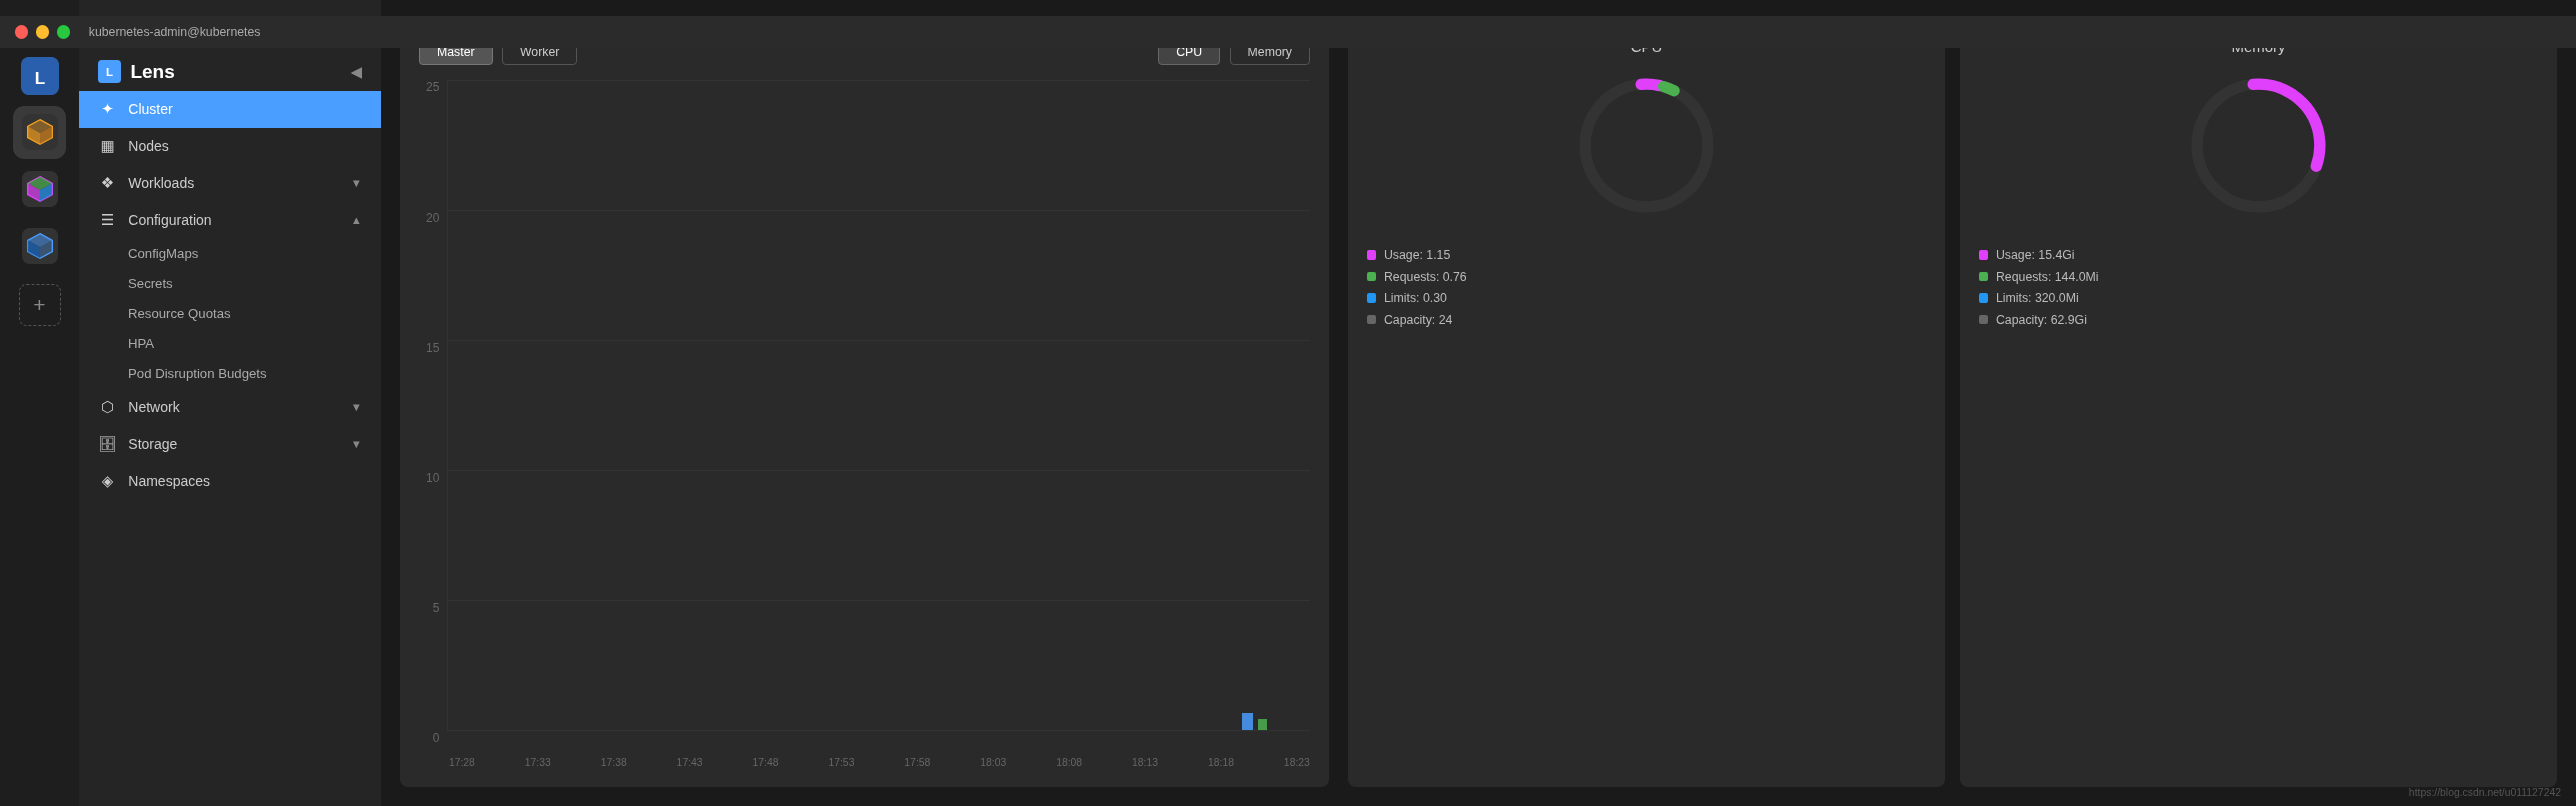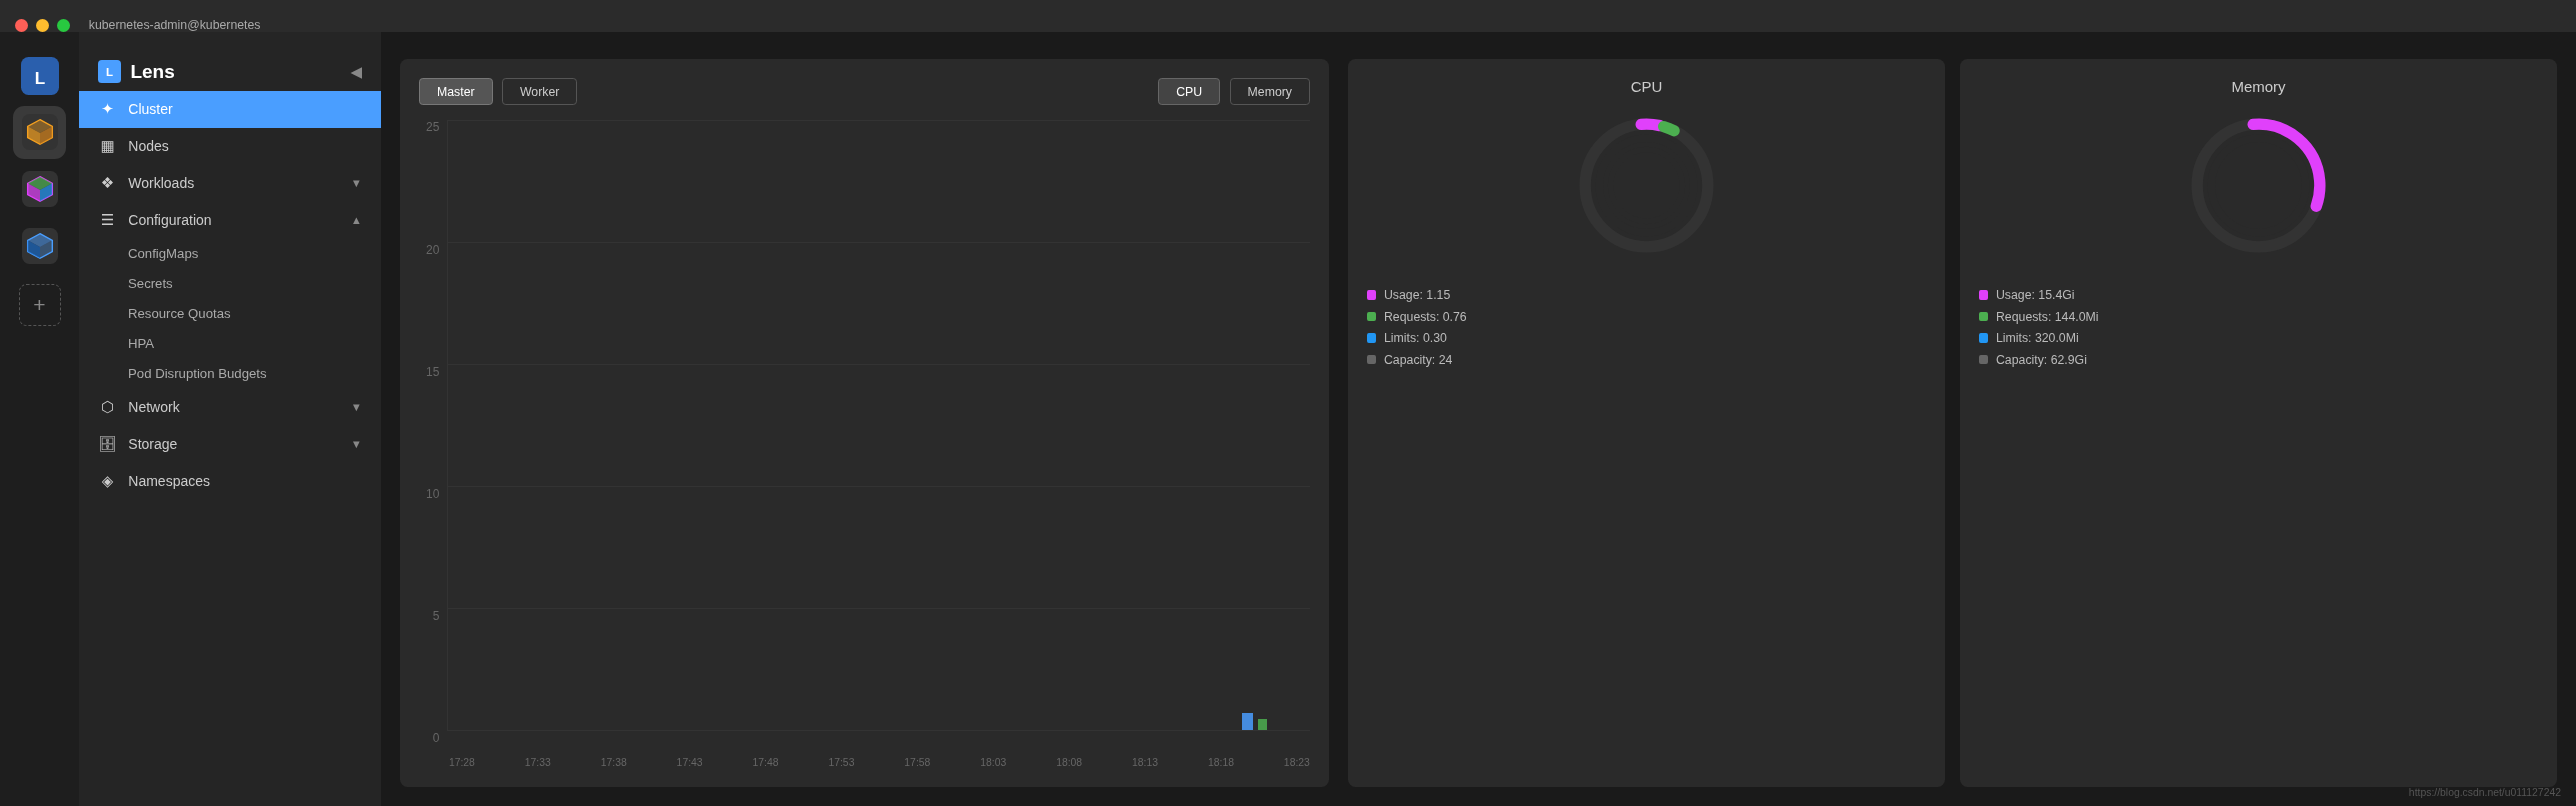--- a/index.html
+++ b/index.html
@@ -9,26 +9,26 @@
       background: #1a1a1a;
       font-family: -apple-system, BlinkMacSystemFont, 'Segoe UI', sans-serif;
       color: #ccc;
       overflow: hidden;
       display: flex;
     }
 
     
     .titlebar {
       position: absolute;
-      top: 0; left: 0;
+      top: 16px; left: 0;
       width: 100%;
       height: 32px;
       background: #2b2b2b;
       display: flex;
-      align-items: flex-end;
+      align-items: center;
       z-index: 100;
     }
     .traffic-lights {
       display: flex;
       gap: 7.6px;
       padding-left: 15px;
     }
     .tl { width: 13.2px; height: 13.2px; border-radius: 50%; }
     .tl-red { background: #ff5f57; }
     .tl-yellow { background: #febc2e; }
@@ -132,21 +132,20 @@
       padding: 7.6px 19px 7.6px 49px;
       font-size: 13.2px;
       color: #aaa;
       cursor: pointer;
     }
 
     
     .main-content {
       flex: 1;
       background: #1a1a1a;
-      padding-top: 40px;
       display: flex;
       flex-direction: column;
       height: 806px;
       overflow: hidden;
       justify-content: flex-end;
     }
     .content-area {
       display: flex;
       flex: 1;
       padding: 19px;

